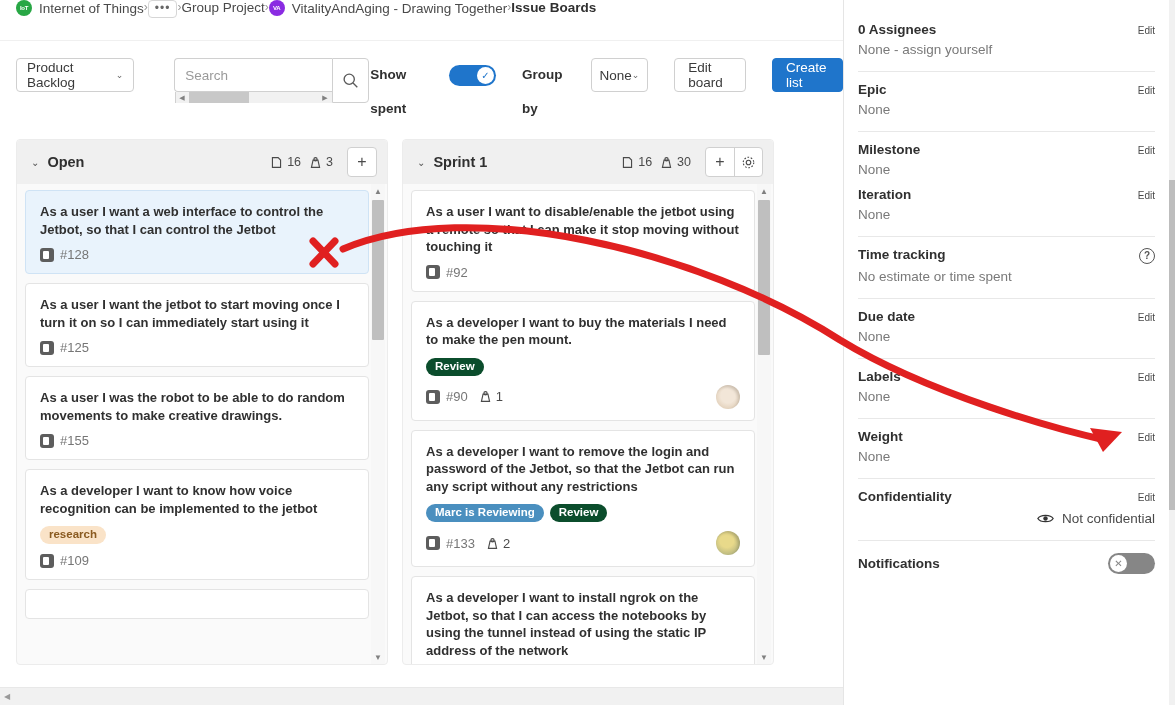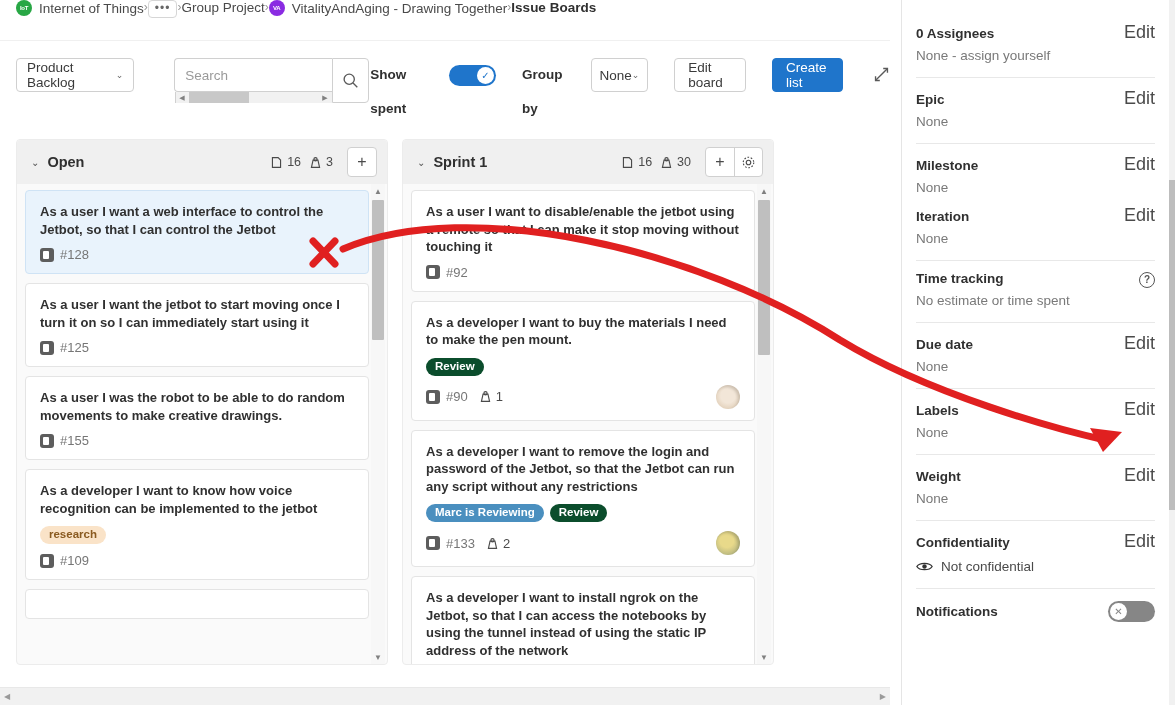--- a/index.html
+++ b/index.html
@@ -153,32 +153,32 @@
   
   .board-hscroll {
     position: absolute; left: 0; top: 687px; width: 890px; height: 18px;
     background: #f1f1f1; display: flex; align-items: center;
     justify-content: space-between; padding: 0 4px; border-top: 1px solid #e8e8e8;
   }
   .board-hscroll .arr { font-size: 8px; color: #9a9a9a; }
 
   
   .sidebar {
-    position: absolute; right: 0; top: 0; width: 274px; height: 705px;
+    position: absolute; right: 0; top: 0; width: 332px; height: 705px;
     background: #fff; border-left: 1px solid #e5e5e5; padding: 12px 20px 0 14px;
     overflow: hidden;
   }
   .sb-row { padding: 10px 0 0; }
   .sb-head { display: flex; align-items: baseline; justify-content: space-between; }
   .sb-label { font-size: 13.5px; font-weight: bold; color: #303030; }
-  .sb-edit { font-size: 18px; color: #4a4a4a; }
+  .sb-edit { font-size: 10px; color: #4a4a4a; }
   .sb-val { font-size: 13.5px; color: #797979; margin-top: 5px; }
   .sb-div { height: 1px; background: #e8e8e8; margin-top: 14px; }
   .sb-conf { display: flex; align-items: center; gap: 8px; margin-top: 7px;
-             font-size: 13.5px; color: #4a4a4a; }
+             font-size: 13.5px; color: #4a4a4a; justify-content: flex-end; }
   .help-icon { width: 16px; height: 16px; border: 1.5px solid #555; border-radius: 50%;
                font-size: 10px; color: #555; display: flex; align-items: center;
                justify-content: center; font-weight: bold; }
   .notif-row { display: flex; align-items: center; justify-content: space-between;
                padding-top: 12px; }
   .toggle-off { width: 47px; height: 21px; border-radius: 11px; background: #868686;
                 position: relative; }
   .toggle-off .knob { position: absolute; left: 2px; top: 2px; width: 17px; height: 17px;
                       border-radius: 50%; background: #fff; color: #868686;
                       font-size: 10px; display: flex; align-items: center;

